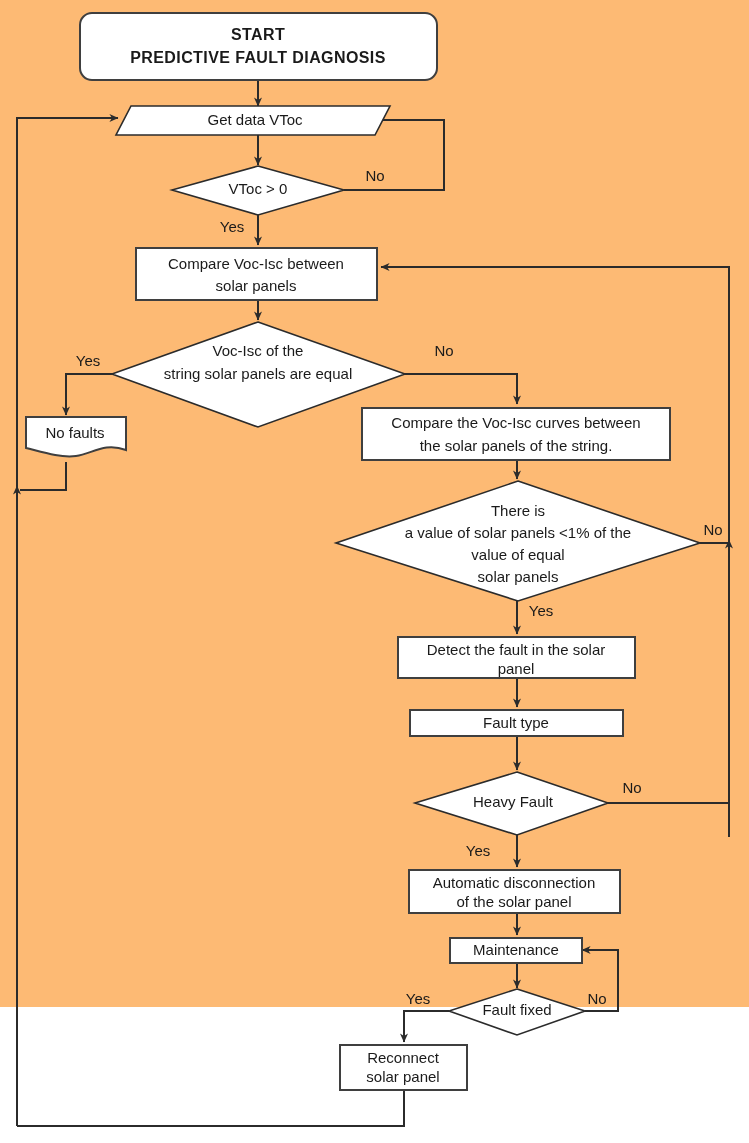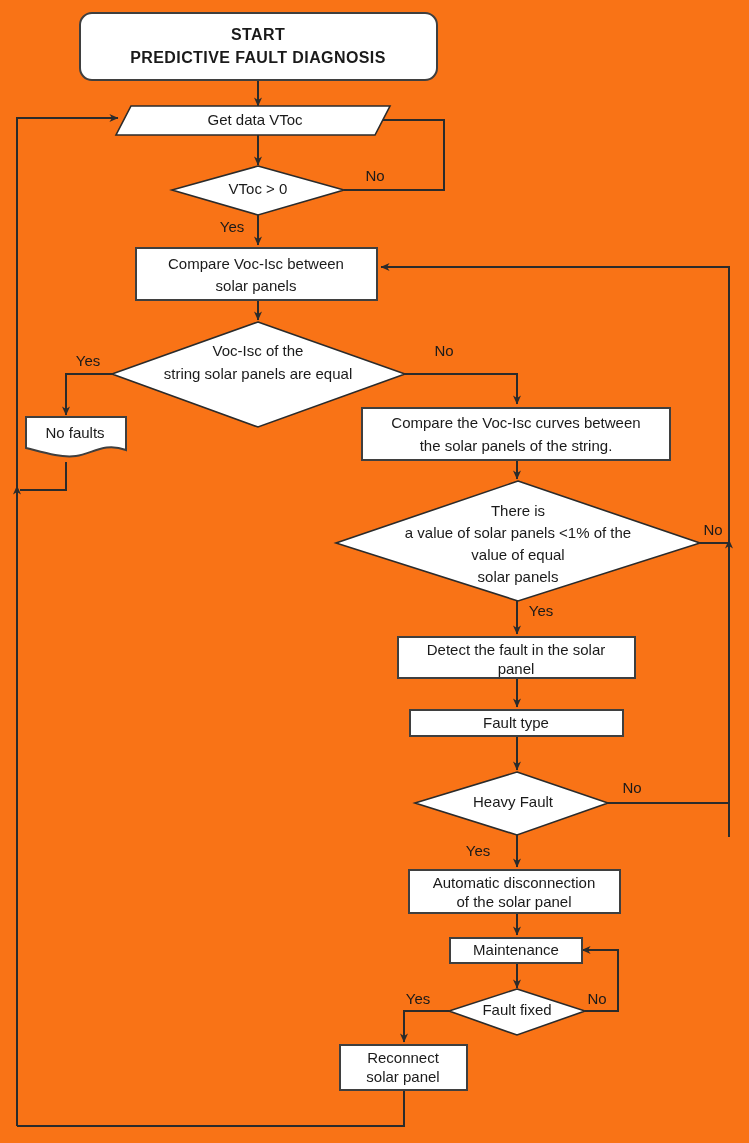--- a/index.html
+++ b/index.html
@@ -1,20 +1,20 @@
 <!DOCTYPE html>
 <html><head>
 <meta charset="utf-8">
 <style>
   html,body{margin:0;padding:0;background:#ffffff;}
   body{
     font-family:"Liberation Sans", sans-serif;
     width:749px;height:1143px;overflow:hidden;
   }
-  #flow-root{position:relative;width:749px;height:1143px;background:#f97316;}
+  #flow-root{position:relative;width:749px;height:1007px;background:#fdba74;}
   svg#flowchart{display:block;width:749px;height:1143px;}
   .node-shape{fill:#ffffff;stroke:#3f3f3f;stroke-width:2;}
   .node-shape-thin{fill:#ffffff;stroke:#2b2b2b;stroke-width:1.6;}
   .conn{fill:none;stroke:#2b2b2b;stroke-width:2;}
   .node-label{
     font-family:"Liberation Sans", sans-serif;
     font-size:15px;fill:#1a1a1a;text-anchor:middle;
     dominant-baseline:middle;
   }
   .node-label.bold{font-weight:bold;font-size:16px;letter-spacing:.4px;}

